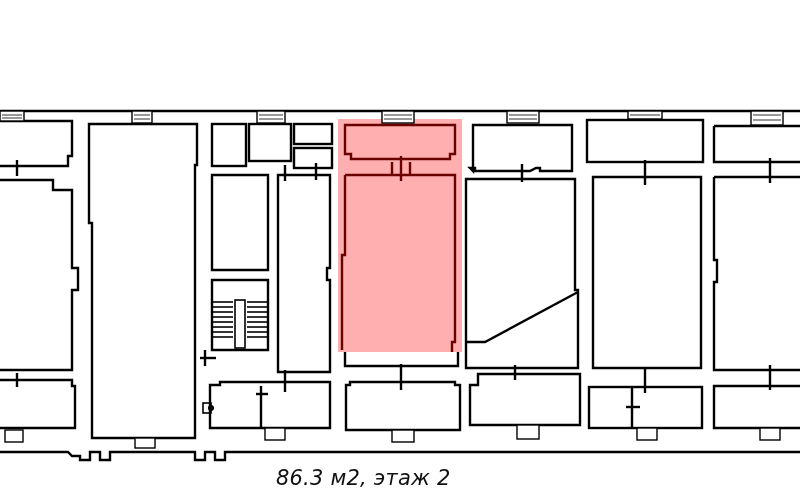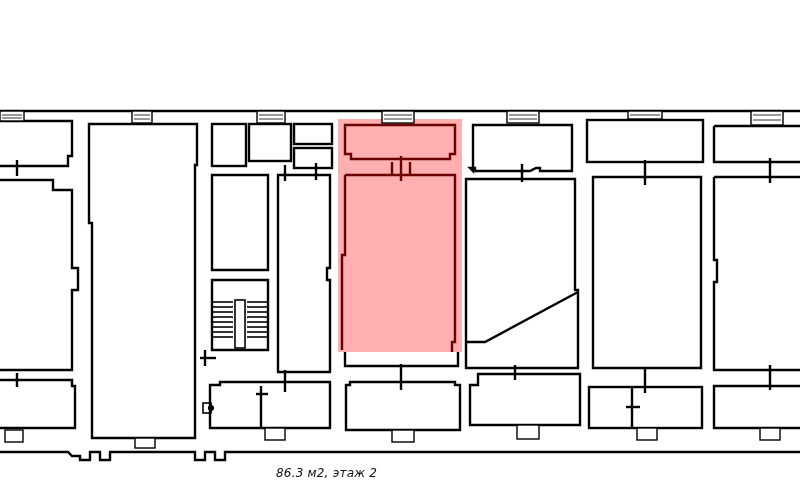--- a/index.html
+++ b/index.html
@@ -4,21 +4,21 @@
   <style>
     html, body { margin: 0; padding: 0; background: #ffffff; }
     body { width: 800px; height: 497px; position: relative; overflow: hidden; font-family: "DejaVu Sans", sans-serif; }
     #plan { position: absolute; left: 0; top: 0; width: 800px; height: 497px; }
     .w { fill: none; stroke: #000; stroke-width: 2.4; stroke-linejoin: miter; }
     .wt { fill: none; stroke: #000; stroke-width: 1.6; }
     .win { fill: #fff; stroke: #000; stroke-width: 1.4; }
     .winbar { stroke: #555; stroke-width: 1.2; }
     .hl { fill: #ff9999; fill-opacity: 0.78; }
     .hlw { fill: none; stroke: #6b0000; stroke-width: 2.4; }
-    .caption { position: absolute; left: 276px; top: 466px; font-family: "DejaVu Sans", sans-serif; font-style: italic; font-size: 12px; color: #111; letter-spacing: 0.2px; }
+    .caption { position: absolute; left: 276px; top: 466px; font-family: "DejaVu Sans", sans-serif; font-style: italic; font-size: 21px; color: #111; letter-spacing: 0.2px; }
   </style>
 </head>
 <body>
 
 <svg id="plan" viewBox="0 0 800 497" xmlns="http://www.w3.org/2000/svg">
 
   <g>
     <line class="w" x1="0" y1="111" x2="800" y2="111"></line>
     <path class="w" d="M0 452 L68 452 L72 456 L80 456 L80 460 L90 460 L90 452 L100 452 L100 460 L110 460 L110 452 L190 452 L195 452 L195 460 L205 460 L205 452 L215 452 L215 460 L225 460 L225 452 L800 452"></path>
   </g>

